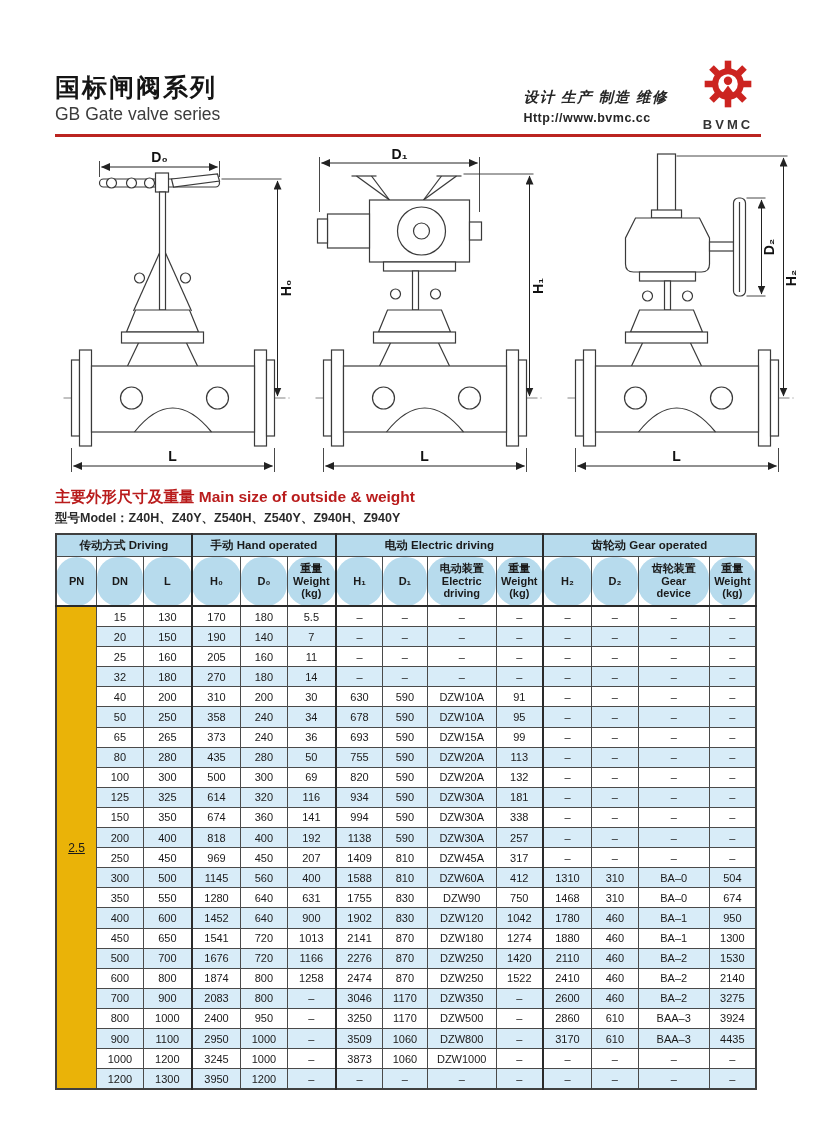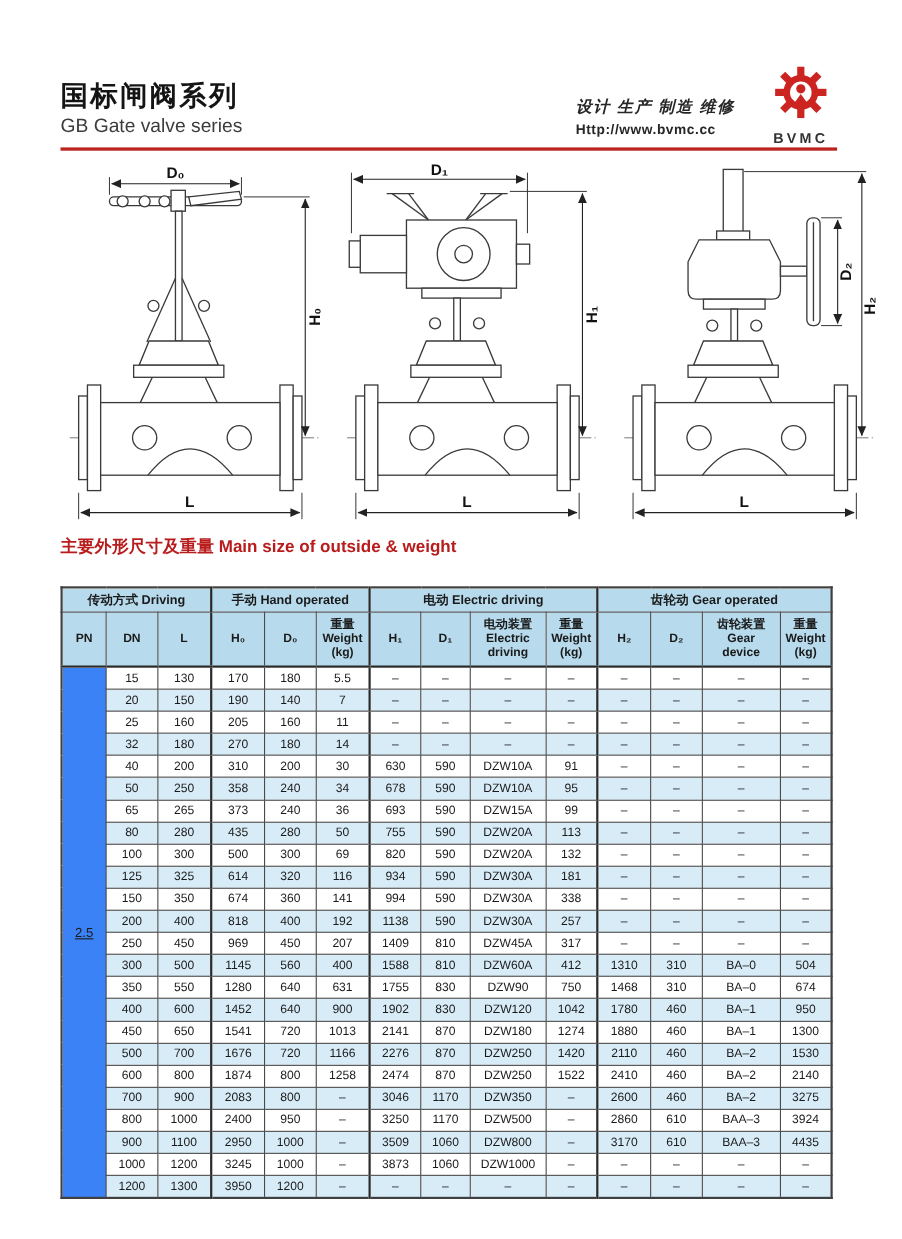--- a/index.html
+++ b/index.html
@@ -28,24 +28,24 @@
 
   
   .sec-heading{position:absolute;left:55px;top:487px;font-size:15.5px;font-weight:bold;color:#b91c1c;}
   .model-line{position:absolute;left:55px;top:510px;font-size:12.5px;font-weight:bold;color:#2a2a2a;}
 
   
   .spec-table{position:absolute;left:55px;top:533px;border-collapse:collapse;border:2px solid #404040;table-layout:fixed;width:702px;}
   .spec-table th,.spec-table td{border:1px solid #4a4a4a;font-size:11px;text-align:center;padding:1px 2px;color:#1a1a1a;overflow:hidden;}
   .spec-table thead th{background:#b7dbed;font-weight:bold;}
   .spec-table thead tr.grp-row th{height:19px;font-size:11.5px;}
-  .spec-table thead tr.col-row th{height:46px;white-space:pre-line;line-height:1.18;border-bottom:2px solid #2a2a2a;}
+  .spec-table thead tr.col-row th{height:46px;white-space:pre-line;line-height:1.18;border-bottom:2px solid #2a2a2a;border-radius:21px;}
   .spec-table tbody td{height:17.1px;}
   .spec-table tbody tr:nth-child(even) td{background:#d8ecf8;}
-  .spec-table tbody td.pn{background:#3b82f6;font-size:12px;text-decoration:underline;}
+  .spec-table tbody td.pn{background:#eab308;font-size:12px;text-decoration:underline;}
   .spec-table .gs{border-left:2px solid #2a2a2a;}
 </style>
 </head>
 <body>
 
 <div class="page">
 
   <div class="title-block">
     <div class="title-cn">国标闸阀系列</div>
     <div class="title-en">GB Gate valve series</div>
@@ -213,20 +213,21 @@
       <line class="dim" x1="220" y1="10" x2="220" y2="248" marker-start="url(#ar3)" marker-end="url(#ar3)"></line>
       <text class="dt" transform="translate(232,130) rotate(-90)">H₂</text>
       <line class="ext" x1="12" y1="300" x2="12" y2="324"></line>
         <line class="ext" x1="215" y1="300" x2="215" y2="324"></line>
       <line class="dim" x1="14" y1="318" x2="213" y2="318" marker-start="url(#ar3)" marker-end="url(#ar3)"></line>
       <text class="dt" x="113" y="313">L</text>
     </svg>
   </div>
 
   <div class="sec-heading">主要外形尺寸及重量 Main size of outside &amp; weight</div>
+  <div class="model-line">型号Model：Z40H、Z40Y、Z540H、Z540Y、Z940H、Z940Y</div>
 
   <table class="spec-table" id="spec-table">
     <colgroup>
       <col style="width:40px">
         <col style="width:46px">
         <col style="width:48px">
       <col style="width:48px">
         <col style="width:46px">
         <col style="width:48px">
       <col style="width:46px">

